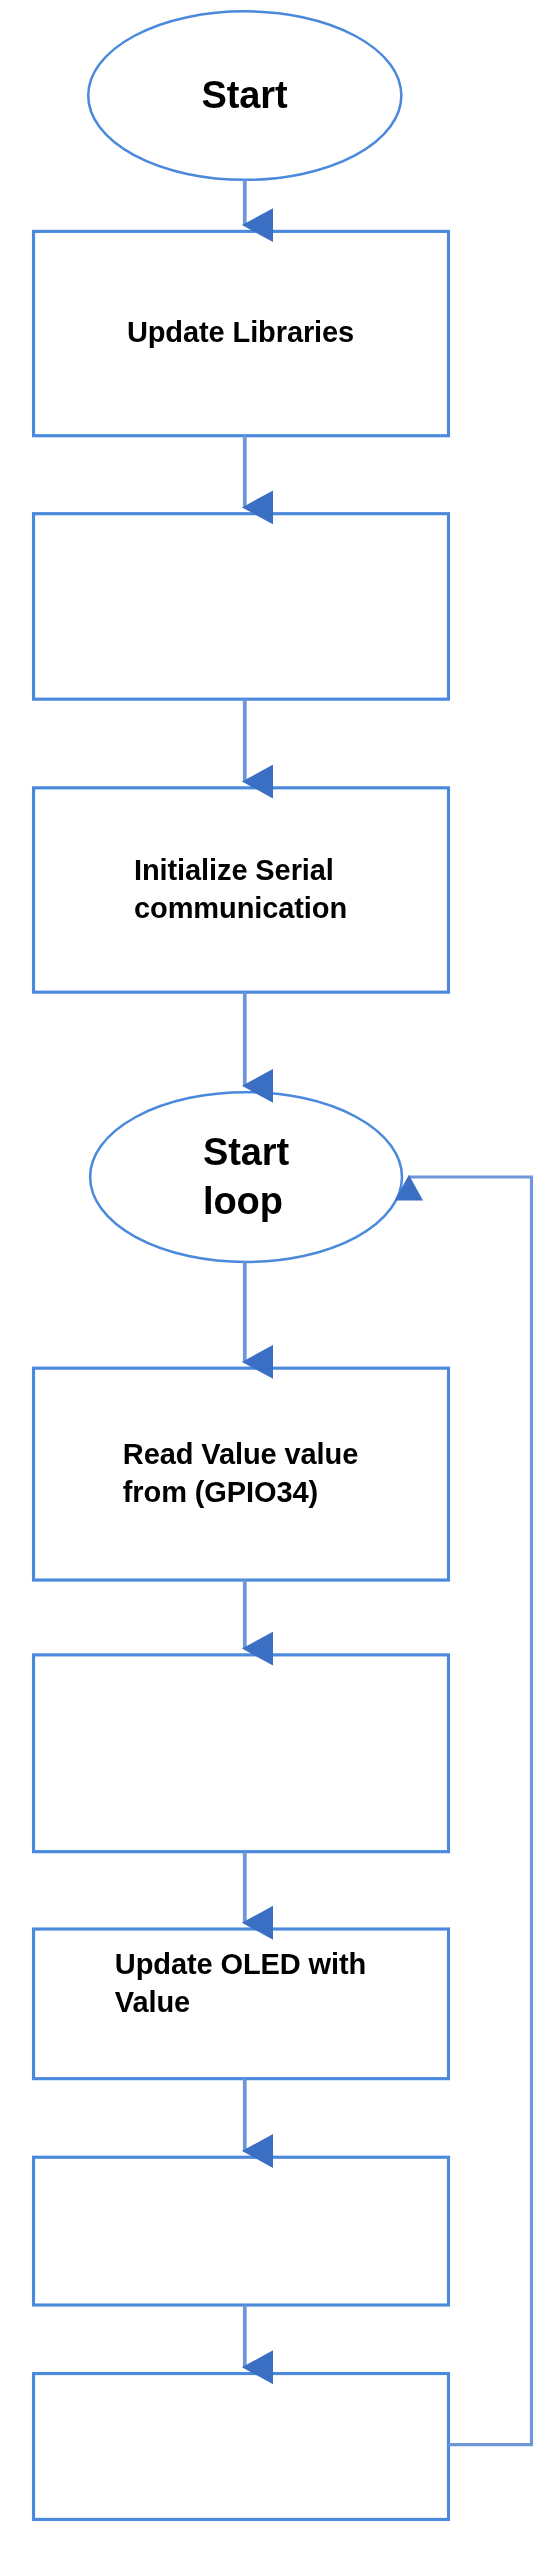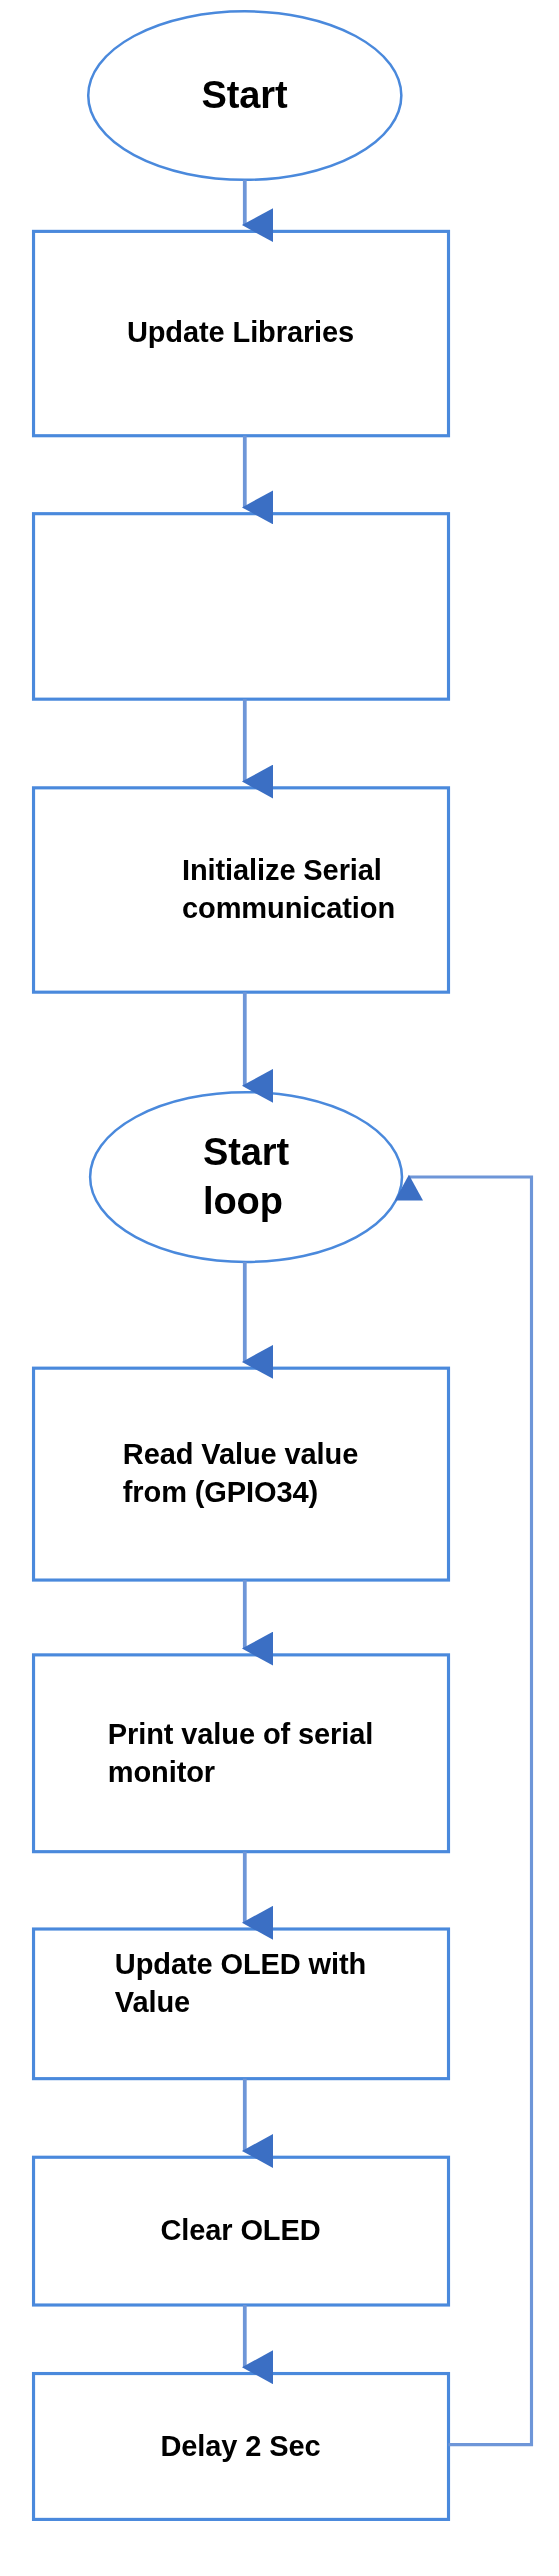--- a/index.html
+++ b/index.html
@@ -103,38 +103,34 @@
     <line x1="389" y1="3666" x2="389" y2="3765" stroke="#6E96D8" stroke-width="6" marker-end="url(#arrow-down)"></line>
 
     <path d="M 713 3888 L 845 3888 L 845 1872 L 650 1872" fill="none" stroke="#6E96D8" stroke-width="5" marker-end="url(#arrow-left)"></path>
   </svg>
 
   <div class="node-label label-terminator" style="left:88px; top:11.3px; width:313px; height:169px;">Start</div>
 
   <div class="node-label label-process" style="left:33px; top:231px; width:415px; height:204px;">Update Libraries</div>
 
 
-  <div class="node-label label-process" style="left:33px; top:788px; width:415px; height:204px;margin-left:48px;">Initialize Serial
+  <div class="node-label label-process" style="left:33px; top:788px; width:415px; height:204px;">Initialize Serial
 communication</div>
 
   <div class="node-label label-terminator" style="left:90px; top:1092px; width:312px; height:170px;">Start
 loop</div>
 
   <div class="node-label label-process" style="left:33px; top:1368px; width:415px; height:212px;">Read Value value
 from (GPIO34)</div>
 
-  <div class="node-label label-process" style="left:33px; top:1655px; width:415px; height:197px;">Print value of serial
-monitor</div>
 
   <div class="node-label label-process" style="left:33px; top:1929px; width:415px; height:110px;">Update OLED with
 Value</div>
 
-  <div class="node-label label-process" style="left:33px; top:2157px; width:415px; height:148px;">Clear OLED</div>
 
-  <div class="node-label label-process" style="left:33px; top:2374px; width:415px; height:146px;">Delay 2 Sec</div>
 
   <div class="hit-area" style="left:88px; top:11.3px; width:313px; height:169px;"></div>
   <div class="hit-area" style="left:33px; top:231px; width:415px; height:204px;"></div>
   <div class="hit-area" style="left:33px; top:514px; width:415px; height:185px;"></div>
   <div class="hit-area" style="left:33px; top:788px; width:415px; height:204px;"></div>
   <div class="hit-area" style="left:90px; top:1092px; width:312px; height:170px;"></div>
   <div class="hit-area" style="left:33px; top:1368px; width:415px; height:212px;"></div>
   <div class="hit-area" style="left:33px; top:1655px; width:415px; height:197px;"></div>
   <div class="hit-area" style="left:33px; top:1929px; width:415px; height:150px;"></div>
   <div class="hit-area" style="left:33px; top:2157px; width:415px; height:148px;"></div>

